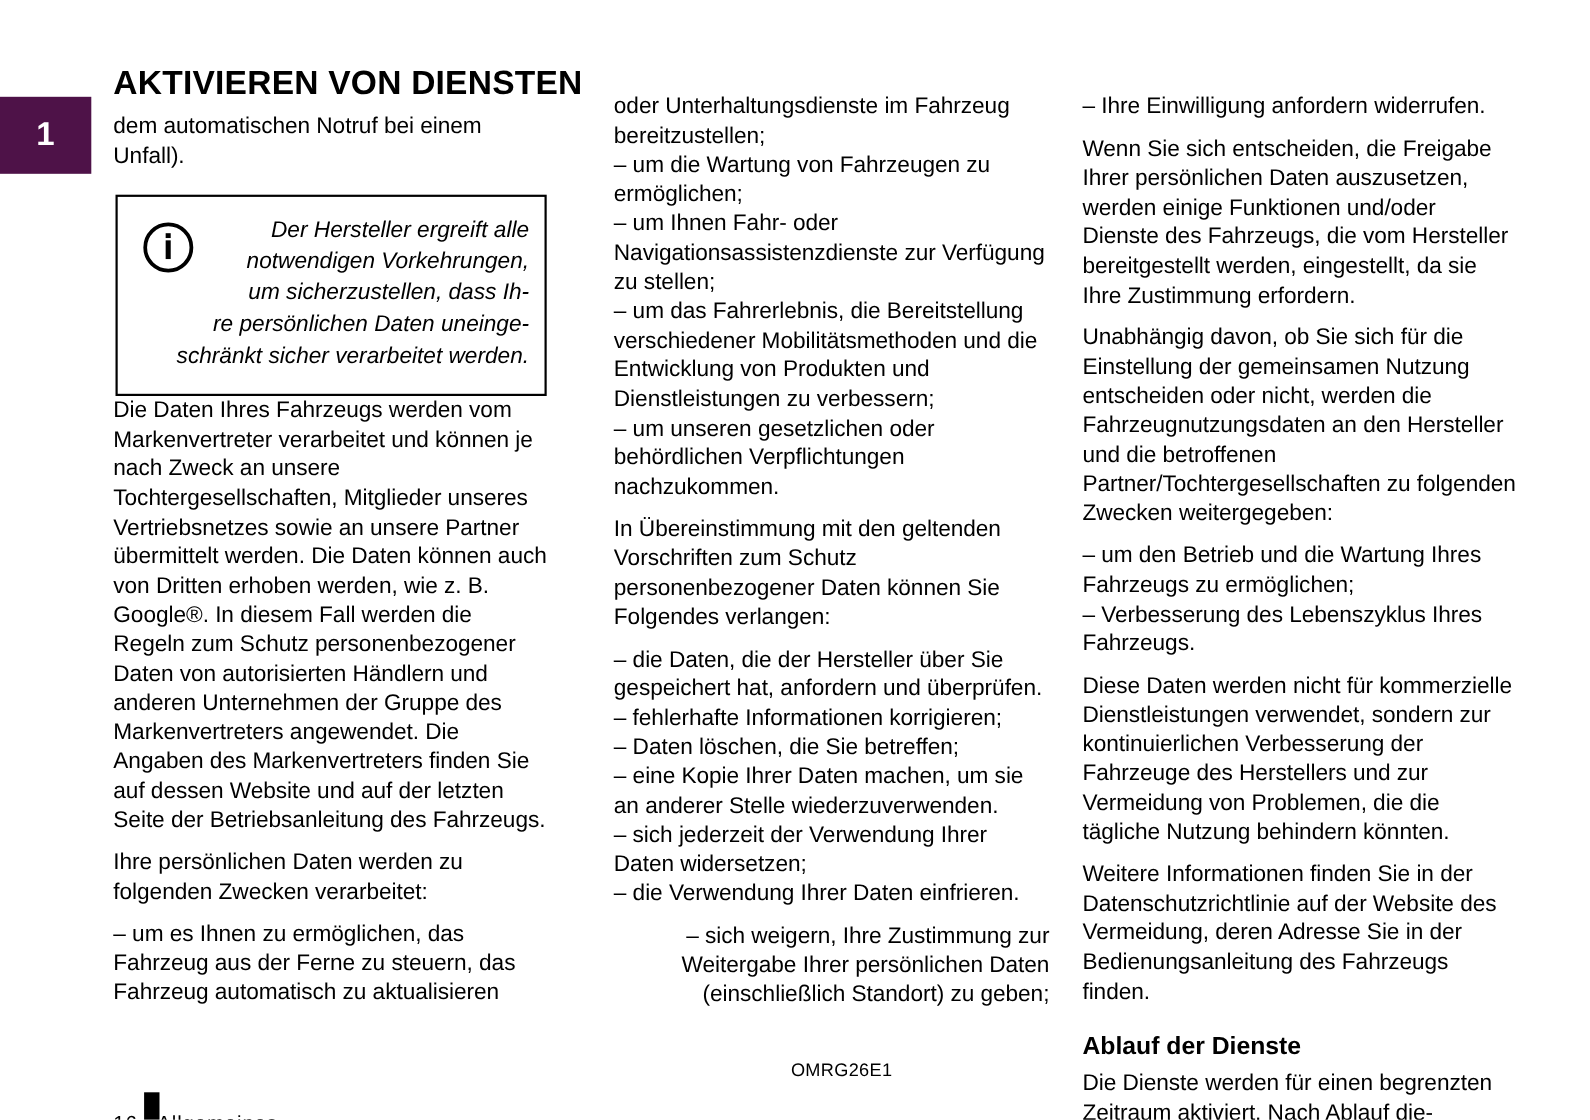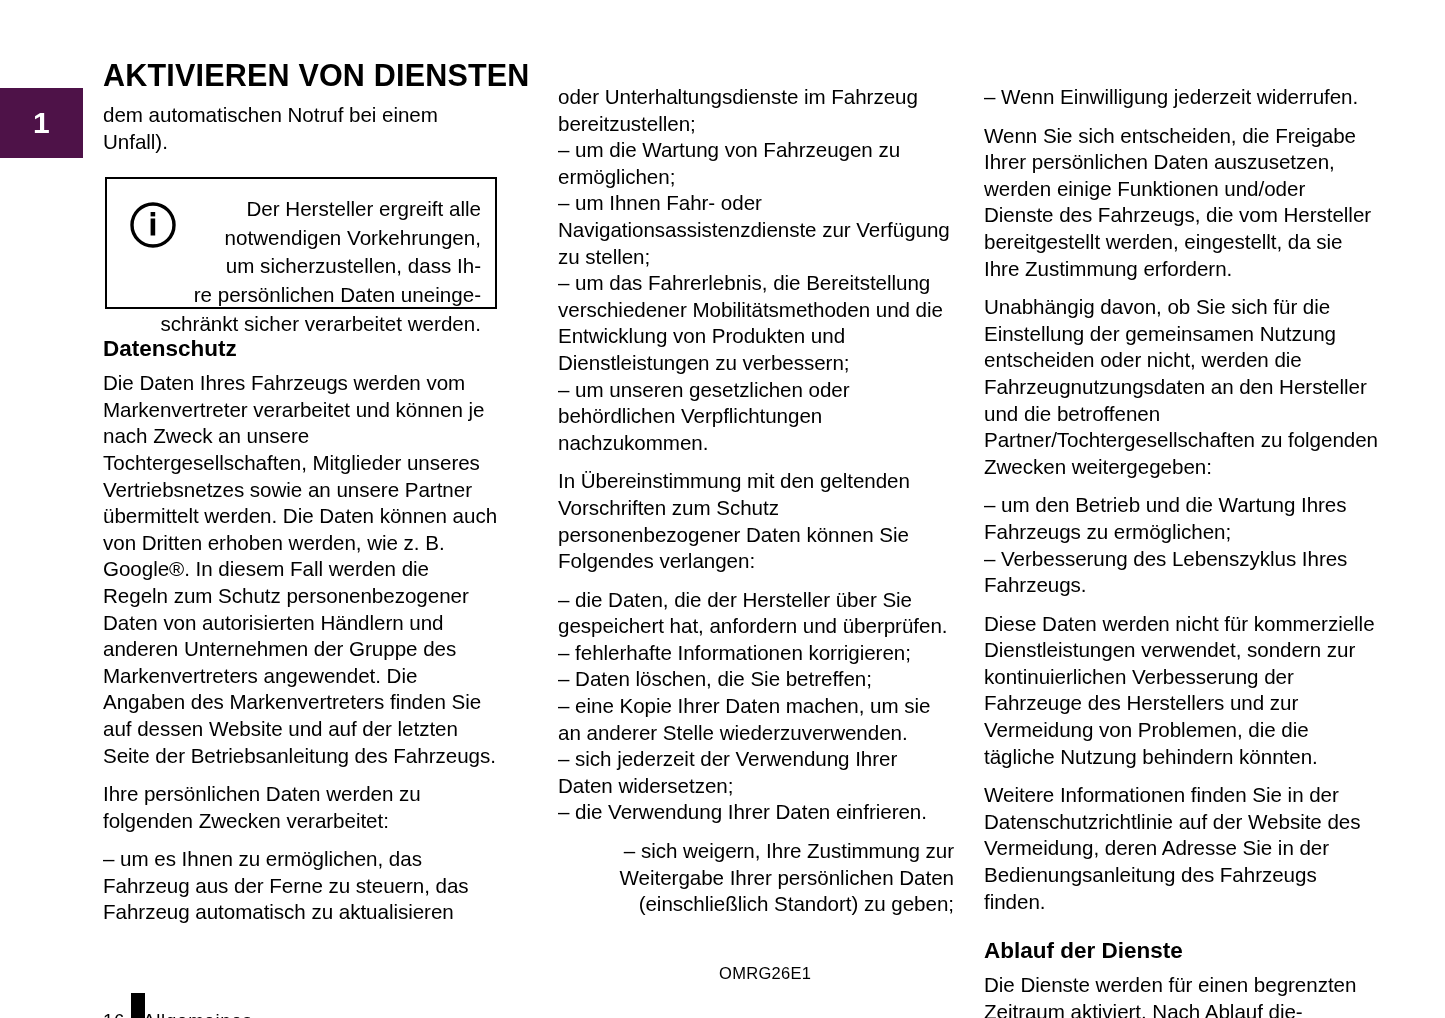--- a/index.html
+++ b/index.html
@@ -69,23 +69,24 @@
     margin: 22px 0 8px 0;
   }
   .section-heading.first { margin-top: 26px; }
 
   
   #info-box {
     position: relative;
     box-sizing: border-box;
     margin: 22px 0 0 2px;
     width: 392px;
-    height: 132px;
+    height: 183px;
     border: 2px solid #000000;
     padding: 16px 14px 10px 14px;
+    font-style: italic;
   }
   #info-icon {
     position: absolute;
     left: 22px;
     top: 22px;
     width: 48px;
     height: 48px;
   }
   #info-box .info-text {
     font-size: 20.6px;
@@ -140,21 +141,20 @@
     </svg>
     <p class="info-text">
       <span class="ln">Der Hersteller ergreift alle</span>
       <span class="ln">notwendigen Vorkehrungen,</span>
       <span class="ln">um sicherzustellen, dass Ih-</span>
       <span class="ln">re persönlichen Daten uneinge-</span>
       <span class="ln">schränkt sicher verarbeitet werden.</span>
     </p>
   </div>
 
-  <h2 class="section-heading first">Datenschutz</h2>
   <p class="para">Die Daten Ihres Fahrzeugs werden vom Markenvertreter verarbeitet und können je nach Zweck an unsere Tochtergesellschaften, Mitglieder unseres Vertriebsnetzes sowie an unsere Partner übermittelt werden. Die Daten können auch von Dritten erhoben werden, wie z. B. Google®. In diesem Fall werden die Regeln zum Schutz personenbezogener Daten von autorisierten Händlern und anderen Unternehmen der Gruppe des Markenvertreters angewendet. Die Angaben des Markenvertreters finden Sie auf dessen Website und auf der letzten Seite der Betriebsanleitung des Fahrzeugs.</p>
   <p class="para">Ihre persönlichen Daten werden zu folgenden Zwecken verarbeitet:</p>
   <p class="para">– um es Ihnen zu ermöglichen, das Fahrzeug aus der Ferne zu steuern, das Fahrzeug automatisch zu aktualisieren</p>
 </div>
 
 <div class="column" id="column-2">
   <p class="para preline" style="white-space: pre-line;">oder Unterhaltungsdienste im Fahrzeug bereitzustellen;
 – um die Wartung von Fahrzeugen zu ermöglichen;
 – um Ihnen Fahr- oder Navigationsassistenzdienste zur Verfügung zu stellen;
 – um das Fahrerlebnis, die Bereitstellung verschiedener Mobilitätsmethoden und die Entwicklung von Produkten und Dienstleistungen zu verbessern;
@@ -163,21 +163,21 @@
   <p class="para preline" style="white-space: pre-line;">– die Daten, die der Hersteller über Sie gespeichert hat, anfordern und überprüfen.
 – fehlerhafte Informationen korrigieren;
 – Daten löschen, die Sie betreffen;
 – eine Kopie Ihrer Daten machen, um sie an anderer Stelle wiederzuverwenden.
 – sich jederzeit der Verwendung Ihrer Daten widersetzen;
 – die Verwendung Ihrer Daten einfrieren.</p>
   <p class="para preline" style="white-space: pre-line; text-align: right;">– sich weigern, Ihre Zustimmung zur Weitergabe Ihrer persönlichen Daten (einschließlich Standort) zu geben;</p>
 </div>
 
 <div class="column" id="column-3">
-  <p class="para">– Wenn Einwilligung jederzeit widerrufen.</p>
+  <p class="para">– Ihre Einwilligung anfordern widerrufen.</p>
   <p class="para">Wenn Sie sich entscheiden, die Freigabe Ihrer persönlichen Daten auszusetzen, werden einige Funktionen und/oder Dienste des Fahrzeugs, die vom Hersteller bereitgestellt werden, eingestellt, da sie Ihre Zustimmung erfordern.</p>
   <p class="para">Unabhängig davon, ob Sie sich für die Einstellung der gemeinsamen Nutzung entscheiden oder nicht, werden die Fahrzeugnutzungsdaten an den Hersteller und die betroffenen Partner/Tochtergesellschaften zu folgenden Zwecken weitergegeben:</p>
   <p class="para preline" style="white-space: pre-line;">– um den Betrieb und die Wartung Ihres Fahrzeugs zu ermöglichen;
 – Verbesserung des Lebenszyklus Ihres Fahrzeugs.</p>
   <p class="para">Diese Daten werden nicht für kommerzielle Dienstleistungen verwendet, sondern zur kontinuierlichen Verbesserung der Fahrzeuge des Herstellers und zur Vermeidung von Problemen, die die tägliche Nutzung behindern könnten.</p>
   <p class="para">Weitere Informationen finden Sie in der Datenschutzrichtlinie auf der Website des Vermeidung, deren Adresse Sie in der Bedienungsanleitung des Fahrzeugs finden.</p>
   <h2 class="section-heading">Ablauf der Dienste</h2>
   <p class="para">Die Dienste werden für einen begrenzten Zeitraum aktiviert. Nach Ablauf die-</p>
 </div>
 

